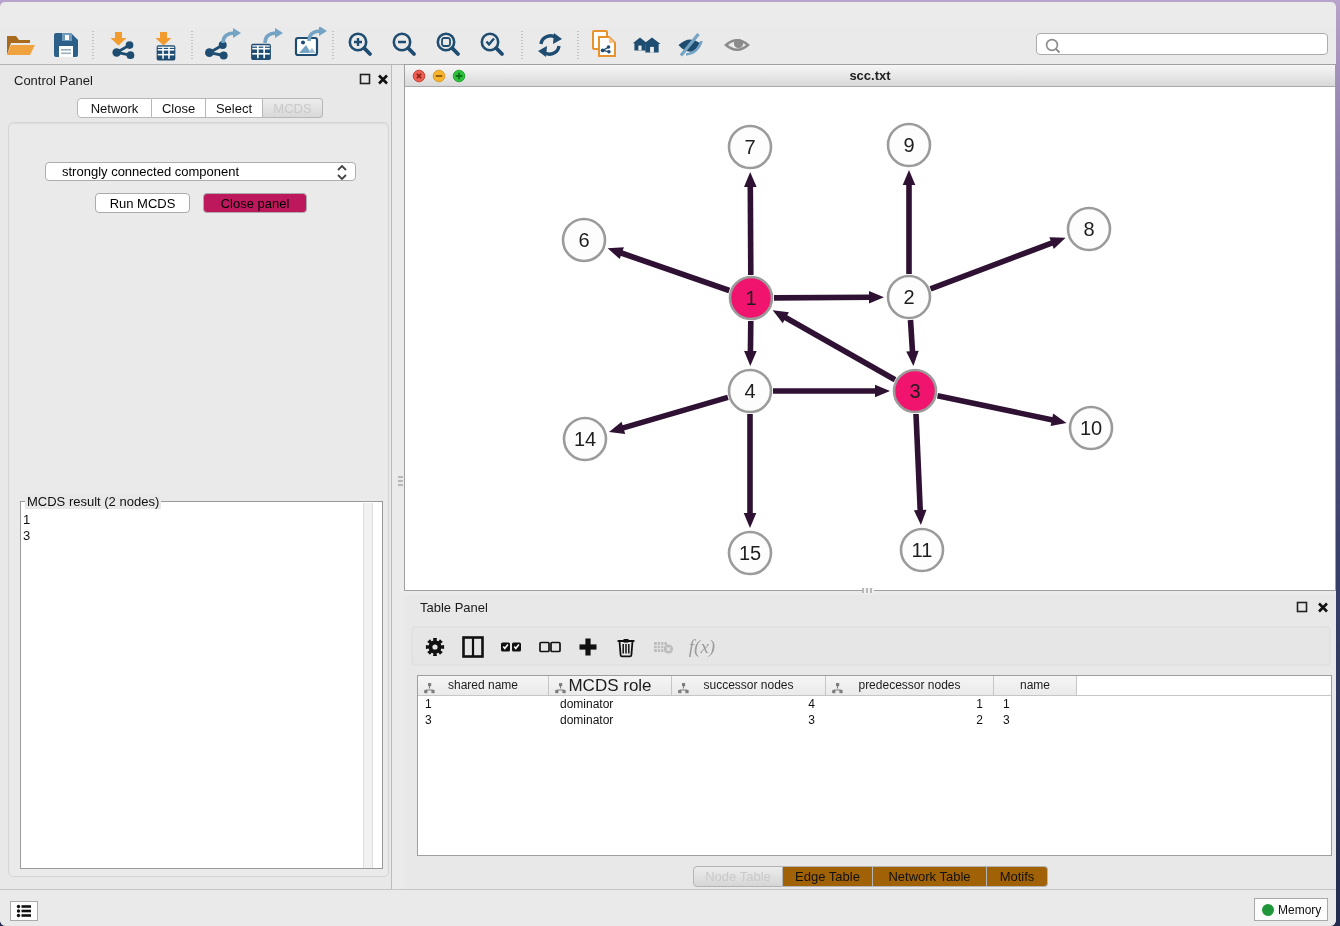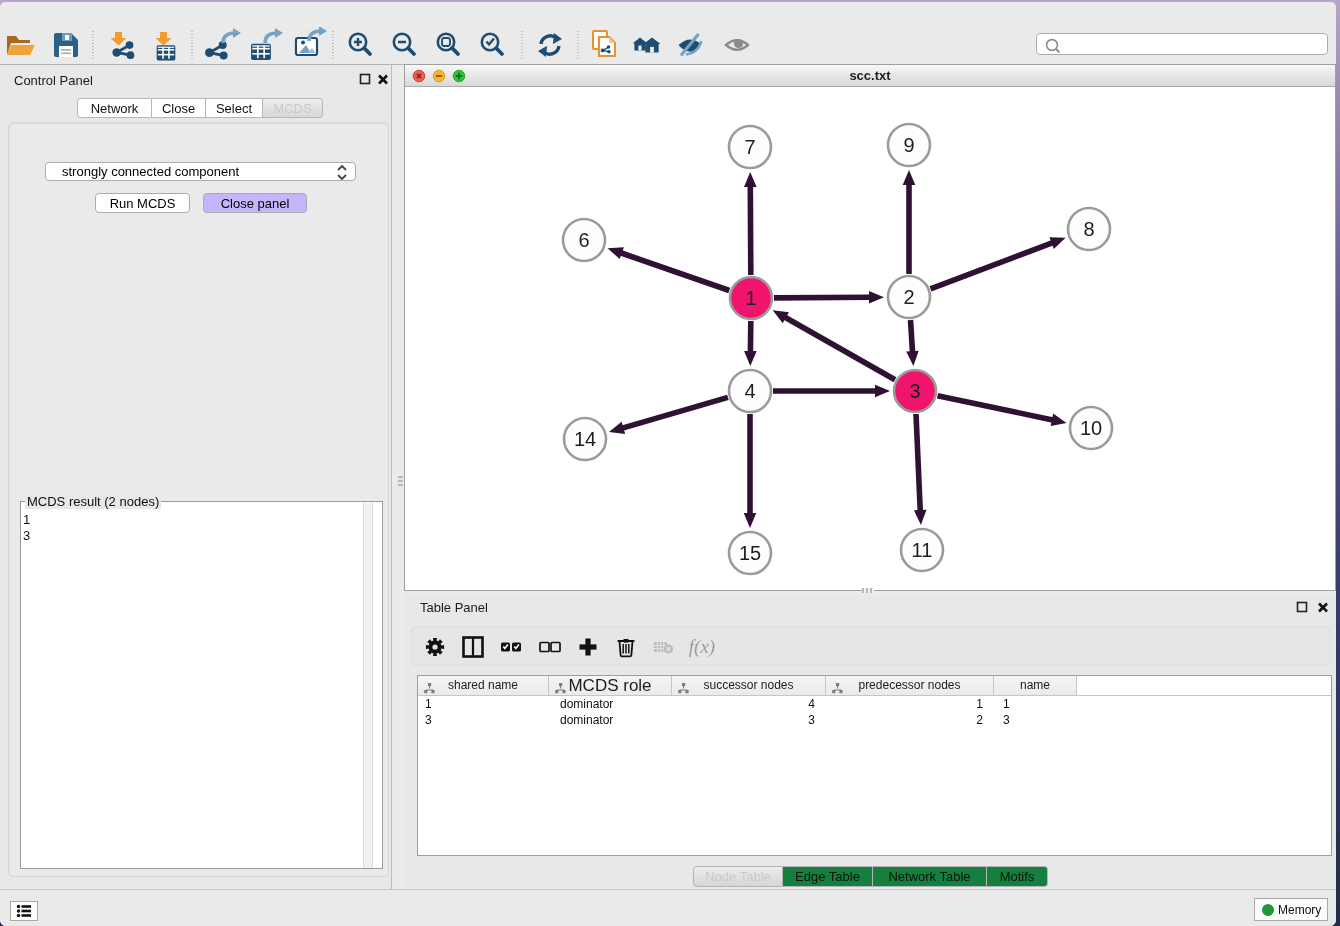--- a/index.html
+++ b/index.html
@@ -38,21 +38,21 @@
              border:1px solid #9a9a9a; background:#fff; }
   
   #netwin { position:absolute; left:404px; top:62px; width:932px; height:527px;
             background:#fff; border:1px solid #9f9f9f; }
   #nettitle { position:absolute; left:0; top:0; width:100%; height:22px;
               background:linear-gradient(#f7f7f7,#d8d8d8);
               border-bottom:1px solid #ababab; }
   
   #tpanel { position:absolute; left:404px; top:593px; width:932px; height:294px;
             background:#e9e8e9; }
-  .btab { position:absolute; top:271px; height:21px; background:#15803d; border:1px solid #b4b4b4;
+  .btab { position:absolute; top:271px; height:21px; background:#a16207; border:1px solid #b4b4b4;
           font-size:13px; text-align:center; line-height:20px; color:#111; }
   
   #statusbar { position:absolute; left:0; top:887px; width:1336px; height:37px;
                background:#ebeaeb; border-top:1px solid #c6c6c6; }
 </style>
 </head>
 <body>
 <div id="appwin">
   <div id="toolbar">
       <svg width="1336" height="38" style="position:absolute;left:0;top:0;">
@@ -209,21 +209,21 @@
     <div class="cptab" style="left:77px;width:75px;border-radius:4px 0 0 4px;">Network</div>
     <div class="cptab" style="left:152px;width:54px;border-left:none;">Close</div>
     <div class="cptab" style="left:206px;width:57px;border-left:none;">Select</div>
     <div class="cptab" style="left:263px;width:60px;border-left:none;border-radius:0 4px 4px 0;background:linear-gradient(#ededed,#d8d8d8);color:#c9c9c9;">MCDS</div>
     <div id="tabcontent">
       <div id="dropdown" style="position:absolute;left:36px;top:39px;width:311px;height:19px;background:#fff;border:1px solid #adadad;border-radius:4px;font-size:13px;line-height:18px;padding-left:16px;">strongly connected component<svg width="14" height="17" style="position:absolute;right:6px;top:1px;">
             <polyline points="3,6 7,2 11,6" fill="none" stroke="#444" stroke-width="1.8"></polyline>
             <polyline points="3,11 7,15 11,11" fill="none" stroke="#444" stroke-width="1.8"></polyline>
           </svg></div>
       <div style="position:absolute;left:86px;top:70px;width:95px;height:20px;background:#fff;border:1px solid #ababab;border-radius:4px;text-align:center;font-size:13px;line-height:19px;">Run MCDS</div>
-      <div style="position:absolute;left:194px;top:70px;width:104px;height:20px;background:#c4b5fd;border:1px solid #ababab;border-radius:4px;text-align:center;font-size:13px;line-height:19px;">Close panel</div>
+      <div style="position:absolute;left:194px;top:70px;width:104px;height:20px;background:#be185d;border:1px solid #ababab;border-radius:4px;text-align:center;font-size:13px;line-height:19px;">Close panel</div>
     </div>
     <div id="mcdsbox">
         <div style="position:absolute;left:342px;top:1px;width:10px;height:365px;background:#f2f1f2;border-left:1px solid #dddddd;border-right:1px solid #dddddd;"></div>
       </div>
     <div style="position:absolute;left:25px;top:429px;background:#e9e8e9;padding:0 2px;font-size:13px;color:#111;">MCDS result (2 nodes)</div>
     <div style="position:absolute;left:23px;top:447px;font-size:13px;color:#111;line-height:16px;">1<br>3</div>
   </div>
   <div id="netwin">
 <svg id="graph" width="930" height="504" viewBox="405 86 930 504" style="position:absolute;left:0px;top:22px;">
 <line x1="750.8" y1="274.0" x2="750.3" y2="184.0" stroke="#2f1133" stroke-width="5.6"></line>

